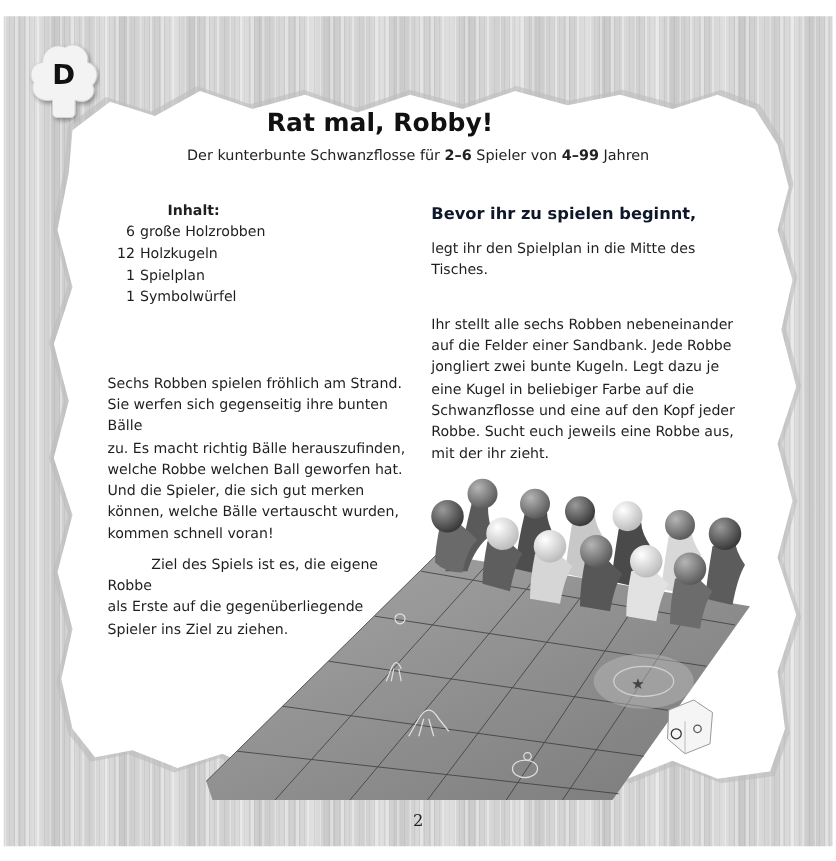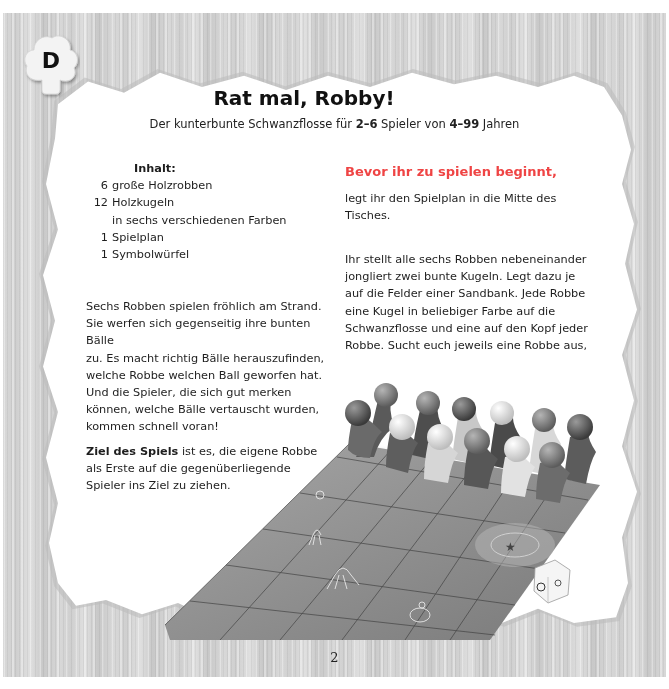--- a/index.html
+++ b/index.html
@@ -48,22 +48,22 @@
     font-family:"DejaVu Sans", sans-serif; font-size:11.5px; color:#222;
   }
   .subtitle b { font-weight:bold; }
   .txt { font-family:"DejaVu Sans", sans-serif; font-size:11.3px; line-height:17.2px; color:#1e1e1e; }
   .contents { position:absolute; left:86px; top:160px; }
   .contents .h { font-weight:bold;margin-left:48px; }
   .contents .row { display:flex; }
   .contents .qty { width:22px; text-align:right; padding-right:4px; }
   .story { position:absolute; left:86px; top:298px; width:250px; }
   .goal { position:absolute; left:86px; top:443px; width:250px; }
-  .goal b { font-weight:bold; }
-  .before-head { position:absolute; left:345px; top:164px; font-family:"DejaVu Sans", sans-serif; font-weight:bold; font-size:13px; color:#ef4444; }
+  .goal b { font-weight:normal;margin-left:35px; }
+  .before-head { position:absolute; left:345px; top:164px; font-family:"DejaVu Sans", sans-serif; font-weight:bold; font-size:13px; color:#0f172a; }
   .before-p1 { position:absolute; left:345px; top:190px; width:250px; }
   .before-p2 { position:absolute; left:345px; top:251px; width:262px; }
   .photo { position:absolute; left:150px; top:365px; width:470px; height:275px; }
   .page-number { position:absolute; left:0; width:669px; top:650px; text-align:center; font-family:"DejaVu Serif", serif; font-size:13px; color:#222; }
 </style>
 </head>
 <body>
 
 <div class="wood"></div>
 <div class="paper-edge"></div>
@@ -93,21 +93,20 @@
   <div class="row">
       <span class="qty">6</span>
       <span>große Holzrobben</span>
     </div>
   <div class="row">
       <span class="qty">12</span>
       <span>Holzkugeln</span>
     </div>
   <div class="row">
       <span class="qty"></span>
-      <span>in sechs verschiedenen Farben</span>
     </div>
   <div class="row">
       <span class="qty">1</span>
       <span>Spielplan</span>
     </div>
   <div class="row">
       <span class="qty">1</span>
       <span>Symbolwürfel</span>
     </div>
 </div>
@@ -128,25 +127,26 @@
   <div>Spieler ins Ziel zu ziehen.</div>
 </div>
 
 <div class="before-head">Bevor ihr zu spielen beginnt,</div>
 <div class="before-p1 txt">
   <div>legt ihr den Spielplan in die Mitte des</div>
   <div>Tisches.</div>
 </div>
 <div class="before-p2 txt">
   <div>Ihr stellt alle sechs Robben nebeneinander</div>
+  <div>auf die Felder einer Sandbank. Jede Robbe</div>
   <div>jongliert zwei bunte Kugeln. Legt dazu je</div>
-  <div>auf die Felder einer Sandbank. Jede Robbe</div>
   <div>eine Kugel in beliebiger Farbe auf die</div>
   <div>Schwanzflosse und eine auf den Kopf jeder</div>
   <div>Robbe. Sucht euch jeweils eine Robbe aus,</div>
+  <div>mit der ihr zieht.</div>
 </div>
 
 <div class="photo">
   <svg width="470" height="275" viewBox="0 0 470 275">
     <defs>
       <radialGradient id="bd" cx="35%" cy="30%" r="70%">
           <stop offset="0" stop-color="#9a9a9a"></stop>
           <stop offset="1" stop-color="#3a3a3a"></stop>
         </radialGradient>
       <radialGradient id="bm" cx="35%" cy="30%" r="70%">

